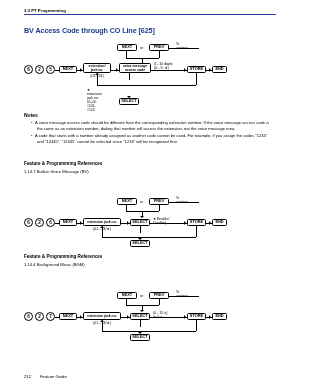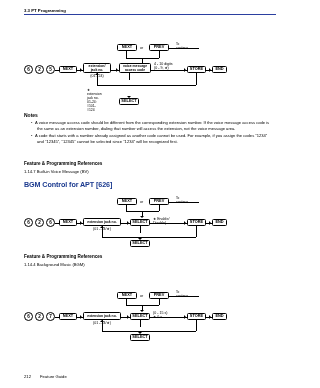--- a/index.html
+++ b/index.html
@@ -67,20 +67,21 @@
   .sq{position:absolute;font-size:3.4px;}
 </style>
 </head>
 <body>
 
 <div class="page">
 
   <div class="hdr">3.3 PT Programming</div>
   <div class="hdr-rule"></div>
 
+  <h2 class="sec" style="left:24px;top:26px;">BV Access Code through CO Line [625]</h2>
 
   <div class="flow">
 
     <div class="btn" style="left:117px;top:44px;width:20px;height:7px;">NEXT</div>
     <div class="or" style="left:140px;top:46px;">or</div>
     <div class="btn" style="left:149px;top:44px;width:20px;height:7px;">PREV</div>
 
     <div class="line vline" style="left:126px;top:51px;height:7px;"></div>
     <div class="line vline" style="left:159px;top:51px;height:7px;"></div>
     <div class="line hline" style="left:126px;top:58px;width:33px;"></div>
@@ -131,21 +132,20 @@
   <div class="notes" style="left:31px;top:120px;width:242px;">
     <ul>
       <li>A voice message access code should be different from the corresponding extension number. If the voice message access code is the same as an extension number, dialing that number will access the extension, not the voice message area.</li>
       <li>A code that starts with a number already assigned as another code cannot be used. For example, if you assign the codes "1234" and "12345", "12345" cannot be selected since "1234" will be recognized first.</li>
     </ul>
   </div>
 
   <div class="fpr" style="left:24px;top:161px;">Feature &amp; Programming References</div>
   <div class="fprtext" style="left:24px;top:169px;">1.14.7 Built-in Voice Message (BV)</div>
 
-  <h2 class="sec" style="left:24px;top:180px;">BGM Control for APT [626]</h2>
 
   <div class="flow">
     <div class="btn" style="left:117px;top:198px;width:20px;height:7px;">NEXT</div>
     <div class="or" style="left:140px;top:200px;">or</div>
     <div class="btn" style="left:149px;top:198px;width:20px;height:7px;">PREV</div>
 
     <div class="line vline" style="left:126px;top:205px;height:6px;"></div>
     <div class="line vline" style="left:159px;top:205px;height:6px;"></div>
     <div class="line hline" style="left:126px;top:211px;width:33px;"></div>
     <div class="line vline" style="left:142px;top:211px;height:6px;"></div>

